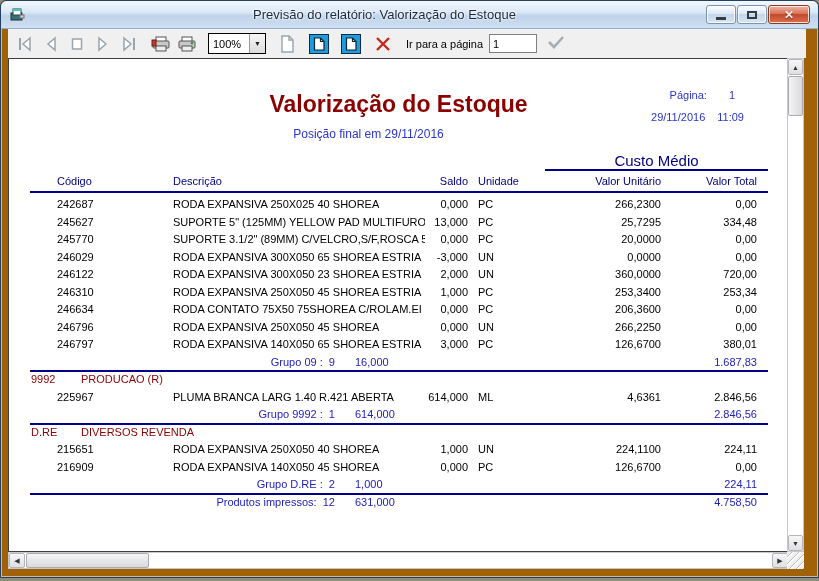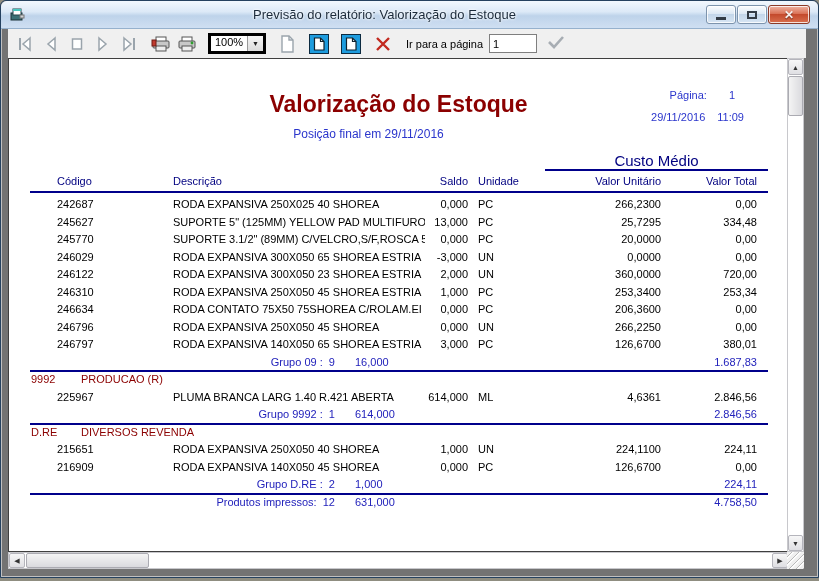--- a/index.html
+++ b/index.html
@@ -1,21 +1,21 @@
 <!DOCTYPE html>
 <html><head>
 <meta charset="utf-8">
 <style>
   * { margin:0; padding:0; box-sizing:border-box; }
   html,body { width:819px; height:581px; overflow:hidden; background:#8f8d80;
               font-family:"Liberation Sans", sans-serif; }
 
   
   .window { position:absolute; left:0; top:0; width:819px; height:578px;
-            background:#737373; border:1px solid #25415f;
+            background:#a16207; border:1px solid #25415f;
             border-radius:6px 6px 0 0;
             box-shadow: inset 0 0 0 1px rgba(255,255,255,.55); }
   .titlebar { position:absolute; left:0; top:0; right:0; height:28px;
               border-radius:6px 6px 0 0;
               background:linear-gradient(#f2f8fe 0%, #dcE9f7 40%, #bed3ea 55%, #cfdff2 100%);
               border-bottom:1px solid #96b1cd; }
   .win-icon { position:absolute; left:8px; top:6px; width:17px; height:17px; }
   .win-title { position:absolute; left:60px; right:110px; top:0; height:28px;
                line-height:28px; text-align:center; font-size:13px; color:#1b2a3a;
                text-shadow:0 0 3px #fff, 0 0 3px #fff; white-space:nowrap; overflow:hidden; }
@@ -29,22 +29,22 @@
   .glyph-min { width:10px; height:3px; background:#333c46; margin-top:8px; }
   .glyph-max { width:10px; height:8px; border:2px solid #333c46; background:transparent; }
   .glyph-x   { font-size:12px; font-weight:bold; color:#f6eeec; text-shadow:0 1px 1px #6e2413; line-height:1; }
 
   
   .toolbar { position:absolute; left:7px; right:12px; top:28px; height:29px;
              background:#f0f0f0; display:flex; align-items:center; padding-left:4px; }
   .tbtn { height:24px; min-width:26px; display:flex; align-items:center; justify-content:center;
           background:transparent; border:none; cursor:default; }
   .tsep { width:6px; }
-  .zoom-combo { display:flex; width:58px; height:21px; border:3px solid #000000;
-                background:#fff; margin:0 8px; }
+  .zoom-combo { display:flex; width:58px; height:21px; border:1px solid #000000;
+                background:#fff; align-items:center; margin:0 8px; }
   .zoom-combo .zval { flex:1; font-size:11px; padding-left:4px; color:#000; }
   .zoom-combo .zbtn { width:16px; height:100%;
                 background:linear-gradient(#f6f6f6,#dcdcdc); border-left:1px solid #9a9a9a;
                 display:flex; align-items:center; justify-content:center; font-size:7px; color:#222; }
   .blue-page { width:20px; height:20px; background:#1e9cde; border:1px solid #0c2a40;
                display:flex; align-items:center; justify-content:center; }
   .goto-label { font-size:11px; color:#000; margin:0 6px 0 10px; white-space:nowrap; }
   .goto-input { width:48px; height:19px; border:1px solid #7f7f7f; background:#fff;
                 font-size:11px; padding:0 3px; font-family:"Liberation Sans",sans-serif; }
   .chk { margin-left:10px; }

